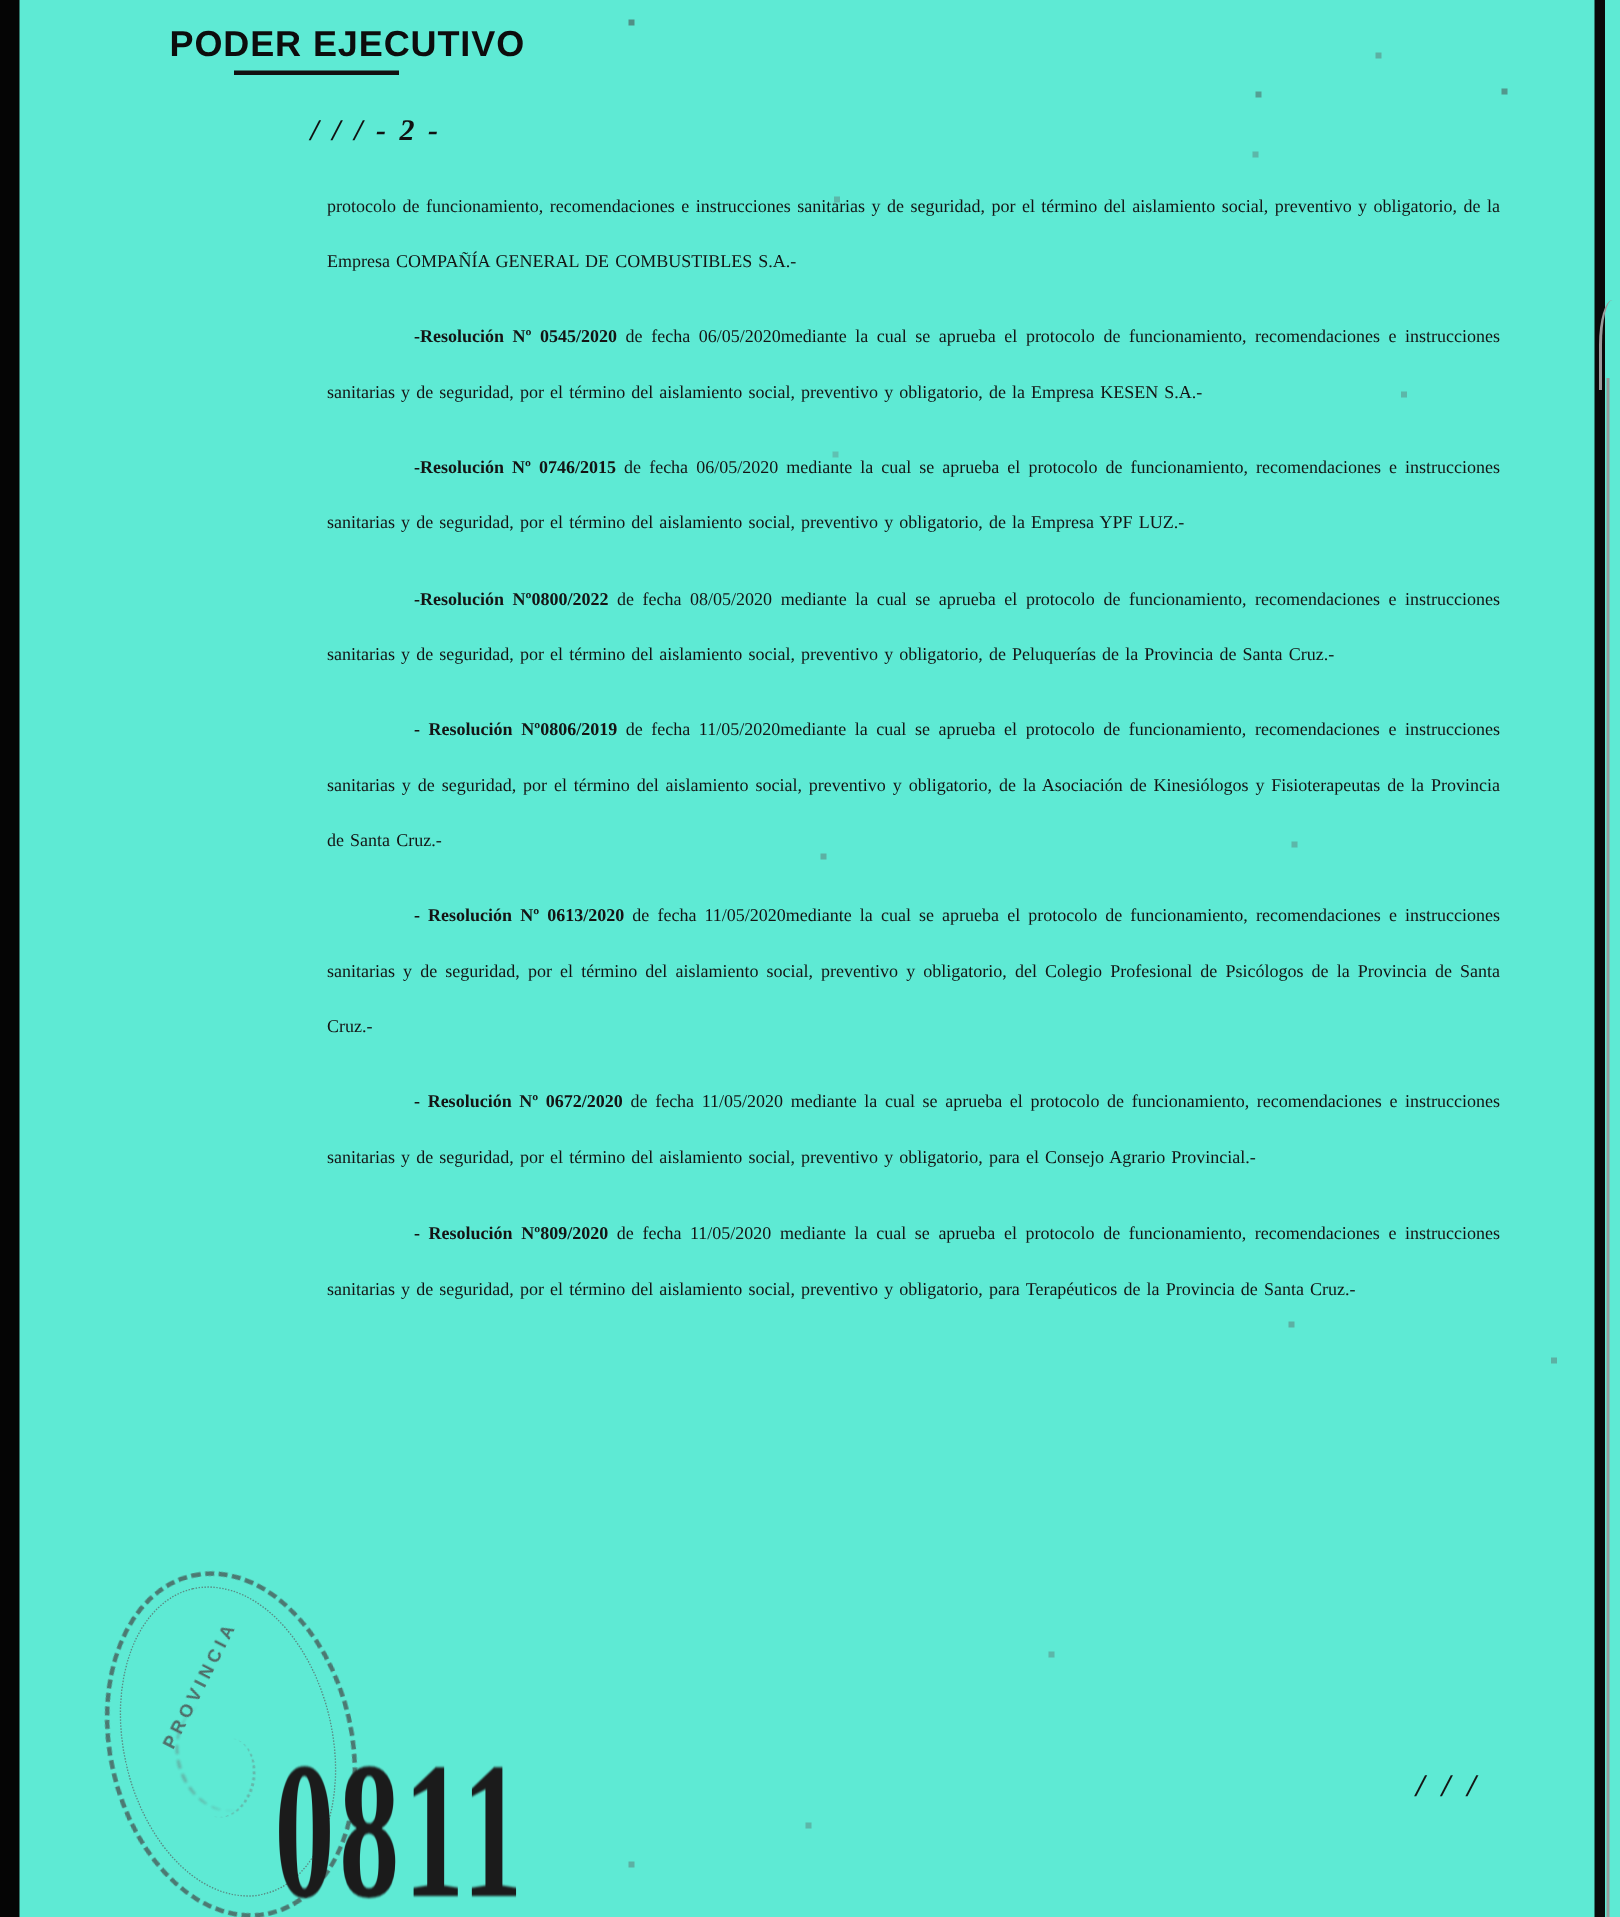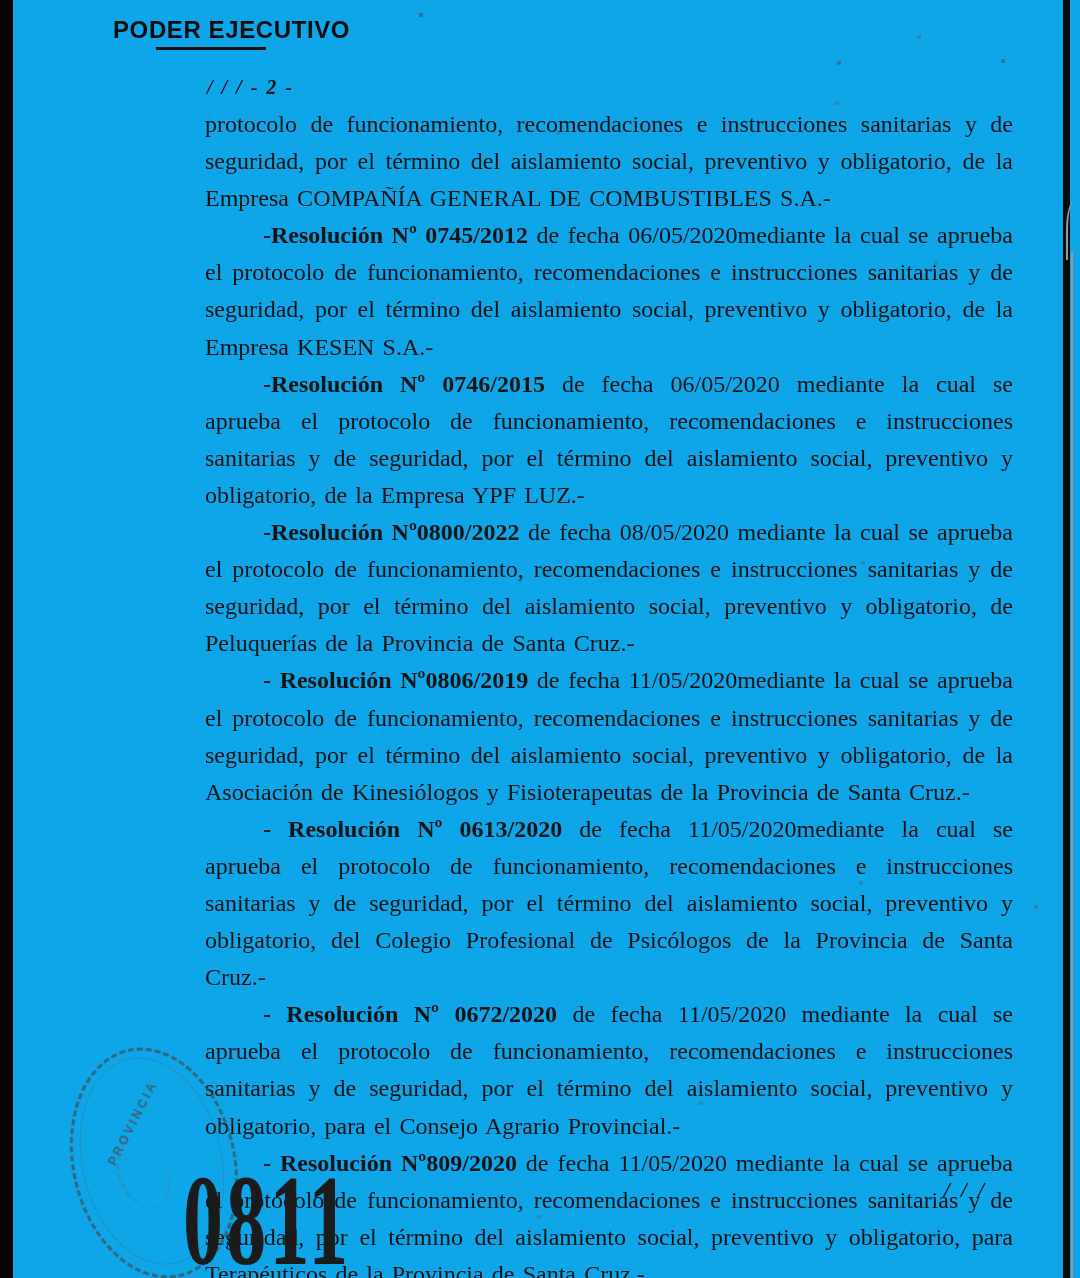--- a/index.html
+++ b/index.html
@@ -1,18 +1,18 @@
 <!DOCTYPE html>
 <html><head>
 <meta charset="utf-8">
 <style>
   html,body{margin:0;padding:0;background:#e8e8e8;}
   .page{
     position:relative;width:1080px;height:1278px;margin:0 auto;
-    background:#0ea5e9;overflow:hidden;
+    background:#5eead4;overflow:hidden;
     font-family:"Liberation Serif", serif;color:#141414;
   }
   
   .edge-left{position:absolute;left:0;top:0;width:13px;height:1278px;background:#050505;}
   .edge-right{position:absolute;left:1063px;top:0;width:7px;height:1278px;background:#0a0a0a;}
   .edge-right-gray{position:absolute;left:1071px;top:252px;width:2px;height:1026px;background:#9a9a9a;}
   .page-curl{
     position:absolute;left:1066px;top:200px;width:16px;height:60px;
     border-left:2px solid #9a9a9a;border-radius:50% 0 0 0;
   }
@@ -23,21 +23,21 @@
     font-size:24px;letter-spacing:0.6px;color:#0d0d0d;
   }
   .letterhead-underline{position:absolute;left:156px;top:47px;width:110px;height:3px;background:#111;}
   .page-marker{
     position:absolute;left:207px;top:76px;
     font-weight:bold;font-style:italic;font-size:20px;letter-spacing:2px;color:#111;
   }
   
   .doc-body{position:absolute;left:205px;top:106px;width:808px;}
   .doc-body p{
-    margin:0;font-size:24px;line-height:37.1px;
+    margin:13px;font-size:12px;line-height:37.1px;
     text-align:justify;text-align-last:left;word-spacing:0.09em;
   }
   .doc-body p.indent{text-indent:58px;}
   .doc-body .b{font-weight:bold;}
   
   .footer-mark{
     position:absolute;left:944px;top:1178px;
     font-style:italic;font-weight:bold;font-size:21px;letter-spacing:3px;color:#151515;
   }
   
@@ -108,21 +108,21 @@
   <div class="page-curl"></div>
   <div class="noise"></div>
 
   <div class="letterhead">PODER EJECUTIVO</div>
   <div class="letterhead-underline"></div>
 
   <div class="page-marker">/ / / - 2 -</div>
 
   <div class="doc-body">
       <p class=""><span>protocolo de funcionamiento, recomendaciones e instrucciones sanitarias y de seguridad, por el término del aislamiento social, preventivo y obligatorio, de la Empresa COMPAÑÍA GENERAL DE COMBUSTIBLES S.A.-</span></p>
-      <p class="indent"><span class="b">-Resolución Nº 0745/2012</span><span> de fecha 06/05/2020mediante la cual se aprueba el protocolo de funcionamiento, recomendaciones e instrucciones sanitarias y de seguridad, por el término del aislamiento social, preventivo y obligatorio, de la Empresa KESEN S.A.-</span></p>
+      <p class="indent"><span class="b">-Resolución Nº 0545/2020</span><span> de fecha 06/05/2020mediante la cual se aprueba el protocolo de funcionamiento, recomendaciones e instrucciones sanitarias y de seguridad, por el término del aislamiento social, preventivo y obligatorio, de la Empresa KESEN S.A.-</span></p>
       <p class="indent"><span class="b">-Resolución Nº 0746/2015</span><span> de fecha 06/05/2020 mediante la cual se aprueba el protocolo de funcionamiento, recomendaciones e instrucciones sanitarias y de seguridad, por el término del aislamiento social, preventivo y obligatorio, de la Empresa YPF LUZ.-</span></p>
       <p class="indent"><span class="b">-Resolución Nº0800/2022</span><span> de fecha 08/05/2020 mediante la cual se aprueba el protocolo de funcionamiento, recomendaciones e instrucciones sanitarias y de seguridad, por el término del aislamiento social, preventivo y obligatorio, de Peluquerías de la Provincia de Santa Cruz.-</span></p>
       <p class="indent"><span class="b">- Resolución Nº0806/2019</span><span> de fecha 11/05/2020mediante la cual se aprueba el protocolo de funcionamiento, recomendaciones e instrucciones sanitarias y de seguridad, por el término del aislamiento social, preventivo y obligatorio, de la Asociación de Kinesiólogos y Fisioterapeutas de la Provincia de Santa Cruz.-</span></p>
       <p class="indent"><span class="b">- Resolución Nº 0613/2020</span><span> de fecha 11/05/2020mediante la cual se aprueba el protocolo de funcionamiento, recomendaciones e instrucciones sanitarias y de seguridad, por el término del aislamiento social, preventivo y obligatorio, del Colegio Profesional de Psicólogos de la Provincia de Santa Cruz.-</span></p>
       <p class="indent"><span class="b">- Resolución Nº 0672/2020</span><span> de fecha 11/05/2020 mediante la cual se aprueba el protocolo de funcionamiento, recomendaciones e instrucciones sanitarias y de seguridad, por el término del aislamiento social, preventivo y obligatorio, para el Consejo Agrario Provincial.-</span></p>
       <p class="indent"><span class="b">- Resolución Nº809/2020</span><span> de fecha 11/05/2020 mediante la cual se aprueba el protocolo de funcionamiento, recomendaciones e instrucciones sanitarias y de seguridad, por el término del aislamiento social, preventivo y obligatorio, para Terapéuticos de la Provincia de Santa Cruz.-</span></p>
     </div>
 
   <div class="footer-mark">/ / /</div>
 

